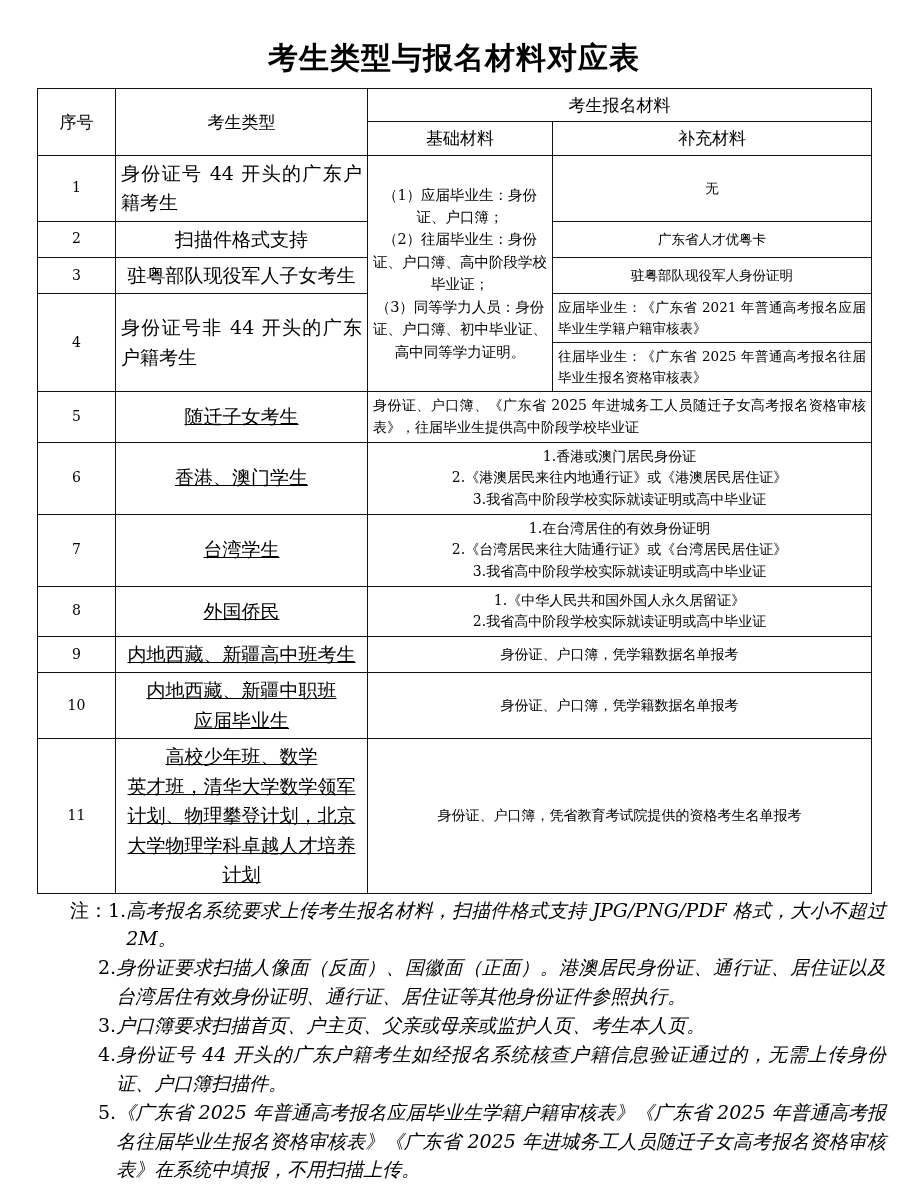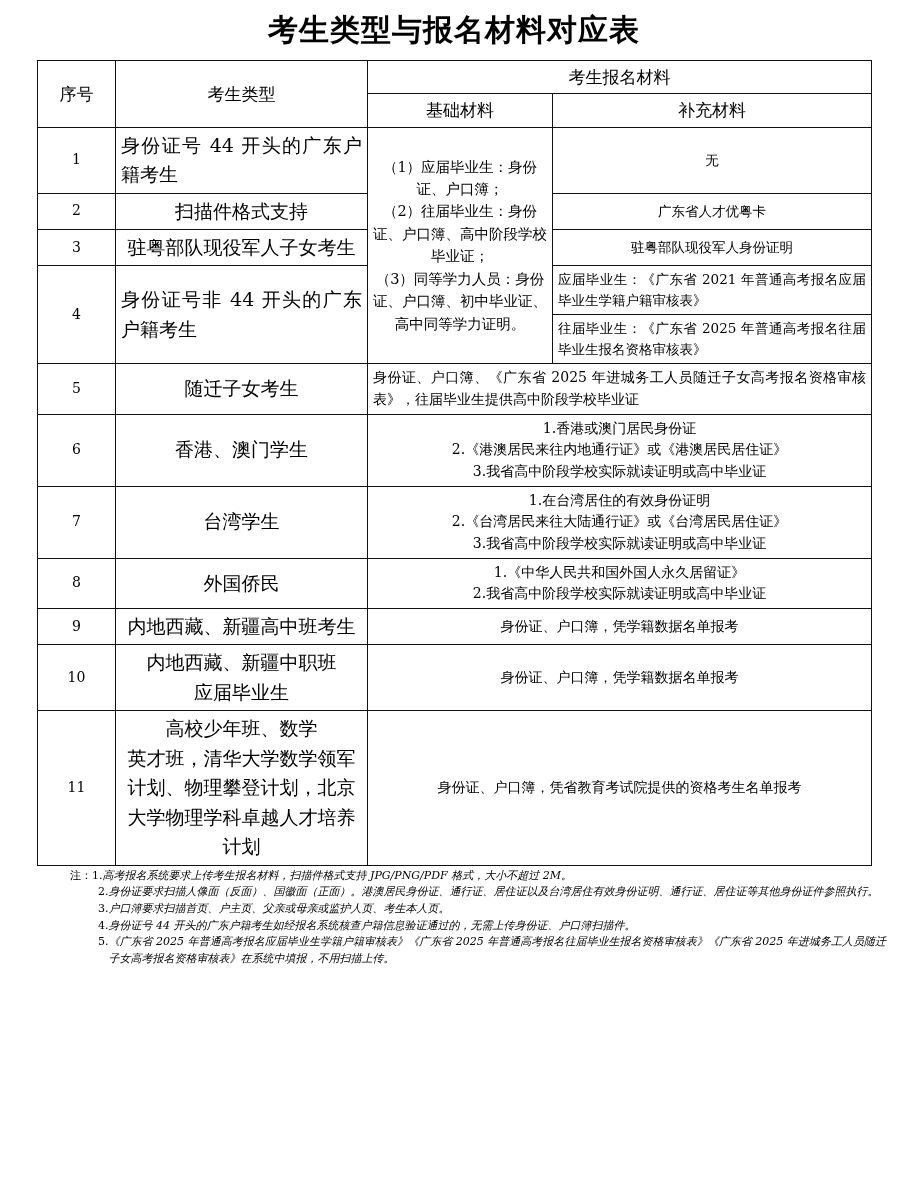--- a/index.html
+++ b/index.html
@@ -13,20 +13,21 @@
     font-family: "DejaVu Serif", "Liberation Serif", serif;
     color: #000000;
     overflow: hidden;
   }
 
   .page {
     position: relative;
     width: 908px;
     height: 1060px;
     box-sizing: border-box;
+    margin-top: 28px;
   }
 
   .doc-title {
     text-align: center;
     font-family: "DejaVu Serif", "Liberation Serif", serif;
     font-weight: bold;
     font-size: 30px;
     letter-spacing: 1px;
     margin: 0;
     padding: 10px 0 0 0;
@@ -65,41 +66,41 @@
     padding-top: 9px;
     padding-bottom: 9px;
   }
   .hd-sub {
     text-align: center;
     font-size: 17px;
     padding-top: 6px;
     padding-bottom: 6px;
   }
 
-  .ctr { text-align: center; }
+  .ctr { text-align: center; text-decoration: underline; }
   .lft { text-align: center; }
   .just { text-align: justify; text-align-last: left; }
 
   .num { text-align: center; font-size: 14px; }
 
   .cell-type { font-size: 19px; }
   .cell-base { font-size: 14.5px; line-height: 1.62; }
   .cell-extra { font-size: 13.5px; line-height: 1.6; }
   .cell-wide { font-size: 14px; line-height: 1.7; }
   .cell-list { font-size: 14px; line-height: 1.72; }
 
   .multiline { white-space: pre-line; }
 
   
   .notes {
     width: 864px;
     margin: 2px auto 0 auto;
     padding-left: 14px;
     box-sizing: border-box;
-    font-size: 11px;
+    font-size: 19px;
     line-height: 1.52;
   }
   .note-row {
     display: flex;
     align-items: flex-start;
   }
   .note-lead {
     flex: 0 0 auto;
     white-space: pre;
   }

